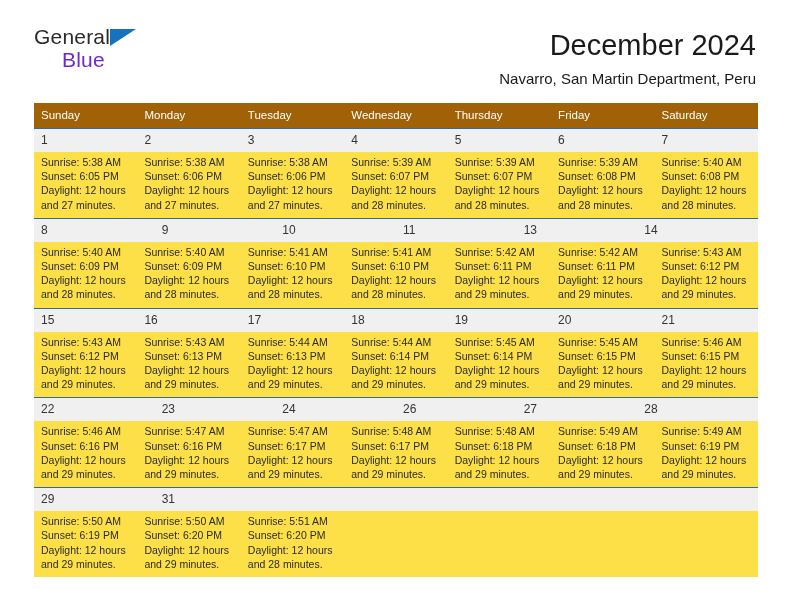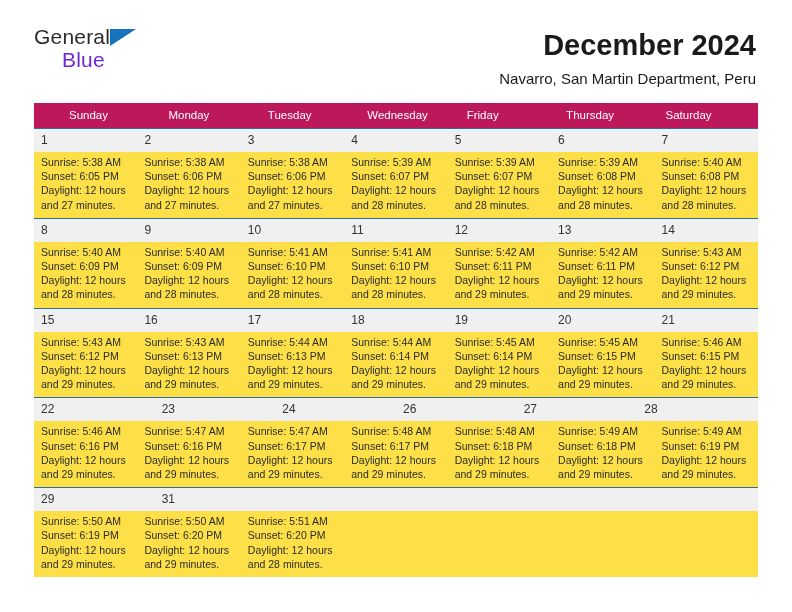--- a/index.html
+++ b/index.html
@@ -60,41 +60,40 @@
     border-bottom: 17px solid transparent;
   }
   .title-block {
     text-align: right;
     padding-top: 2px;
   }
   .cal-title {
     font-size: 29px;
     line-height: 34px;
     color: #1a1a1a;
-    font-weight: bold;
+    font-weight: normal;
     white-space: nowrap;
   }
   .cal-subtitle {
     font-size: 15px;
     line-height: 20px;
     color: #1a1a1a;
     margin-top: 7px;
     white-space: nowrap;
   }
 
   
   .calendar {
     margin: 14px 34px 0 34px;
     width: 724px;
     box-sizing: border-box;
   }
   .weekday-row {
     display: flex;
-    background: #be185d;
-    padding-left: 28px;
+    background: #a16207;
   }
   .weekday {
     flex: 1 1 0;
     color: #ffffff;
     font-size: 11.5px;
     line-height: 14px;
     padding: 5px 0 6px 7px;
     box-sizing: border-box;
     white-space: nowrap;
   }
@@ -152,22 +151,22 @@
     </div>
   </div>
 
   <div class="calendar">
 
     <div class="weekday-row">
       <div class="weekday">Sunday</div>
       <div class="weekday">Monday</div>
       <div class="weekday">Tuesday</div>
       <div class="weekday">Wednesday</div>
+      <div class="weekday">Thursday</div>
       <div class="weekday">Friday</div>
-      <div class="weekday">Thursday</div>
       <div class="weekday">Saturday</div>
     </div>
 
     <div class="week">
       <div class="week-days">
         <div class="daynum">1</div>
         <div class="daynum">2</div>
         <div class="daynum">3</div>
         <div class="daynum">4</div>
         <div class="daynum">5</div>
@@ -219,21 +218,20 @@
         </div>
       </div>
     </div>
 
     <div class="week">
       <div class="week-days">
         <div class="daynum">8</div>
         <div class="daynum">9</div>
         <div class="daynum">10</div>
         <div class="daynum">11</div>
-        <div class="daynum">12</div>
         <div class="daynum">13</div>
         <div class="daynum">14</div>
       </div>
       <div class="week-body">
         <div class="cell">
           <div class="cell-line">Sunrise: 5:40 AM</div>
           <div class="cell-line">Sunset: 6:09 PM</div>
           <div class="cell-line">Daylight: 12 hours</div>
           <div class="cell-line">and 28 minutes.</div>
         </div>

